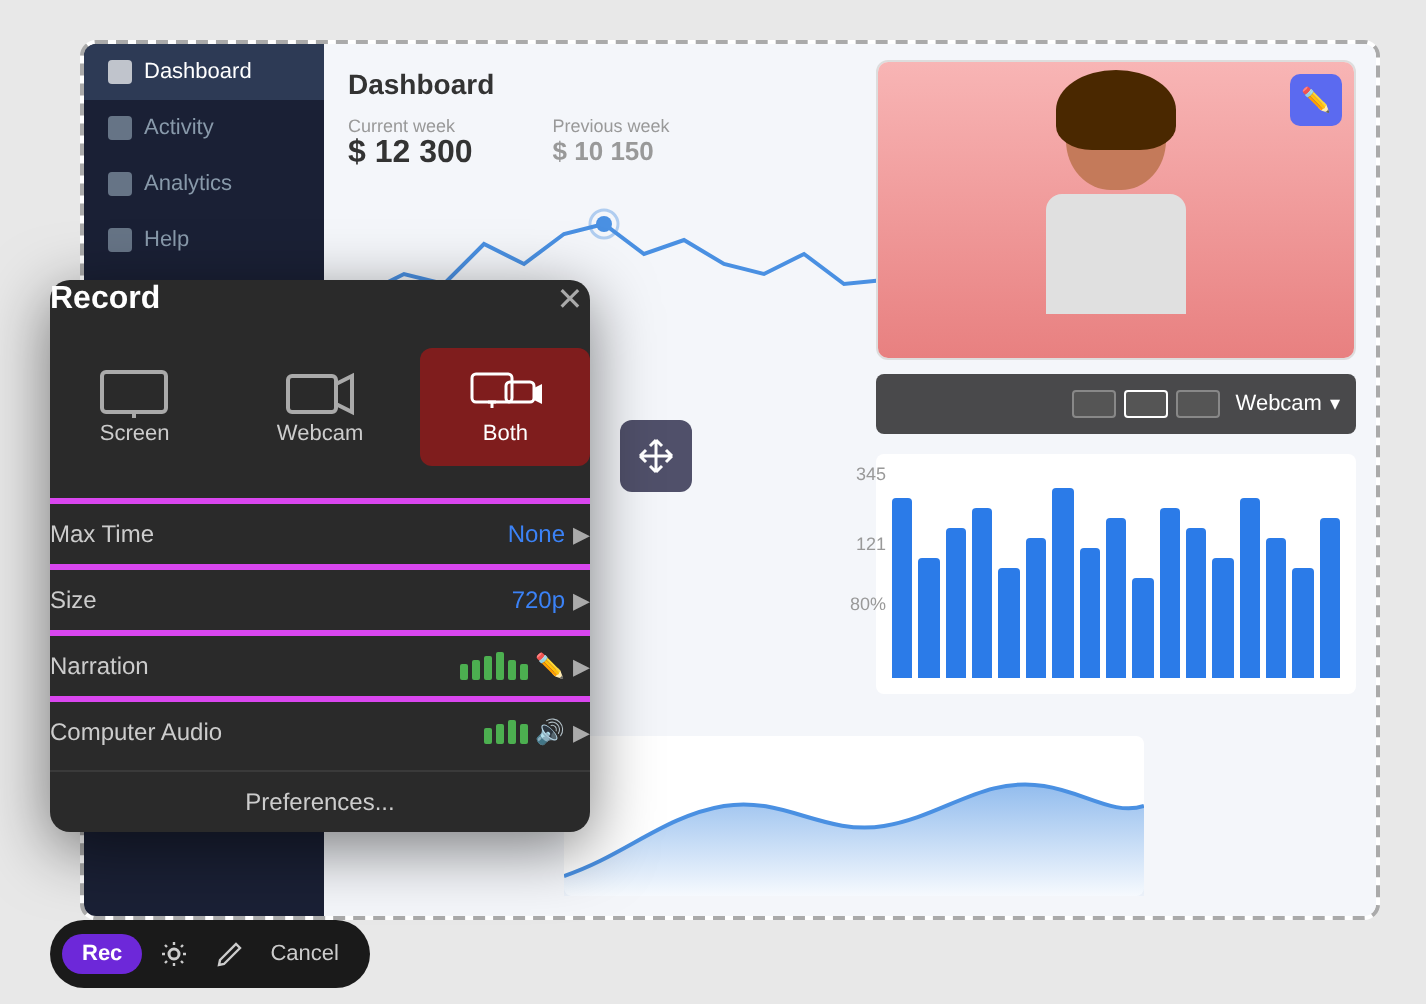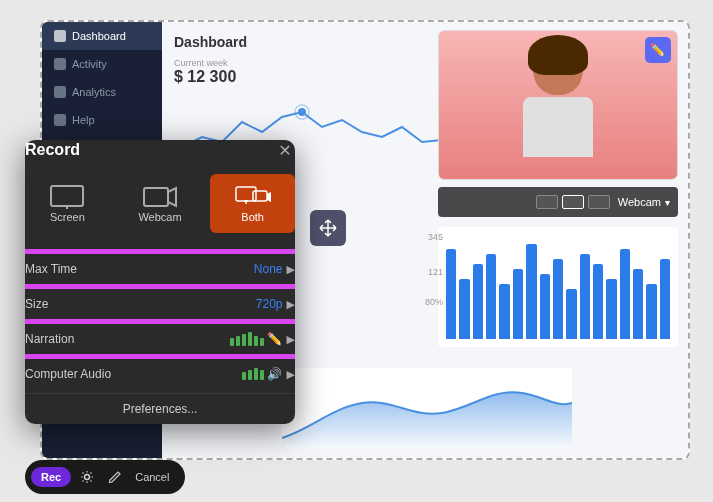--- a/index.html
+++ b/index.html
@@ -276,21 +276,21 @@
       flex-direction: column;
       align-items: center;
       gap: 1px;
       padding: 10px 6px;
       border-radius: 6px;
       cursor: pointer;
       background: transparent;
       border: none;
     }
     .mode-btn.active {
-      background: #c2410c;
+      background: #7f1d1d;
     }
     .mode-btn .mode-icon {
       width: 36px;
       height: 26px;
       display: flex;
       align-items: center;
       justify-content: center;
     }
     .mode-btn .mode-label {
       color: #ccc;
@@ -298,21 +298,21 @@
     }
     .mode-btn.active .mode-label {
       color: #fff;
     }
 
     
     .setting-row {
       display: flex;
       align-items: center;
       padding: 8px 0;
-      border-top: 5px solid #d946ef;
+      border-top: 3px solid #d946ef;
       justify-content: space-between;
     }
     .setting-label {
       color: #ccc;
       font-size: 12px;
       flex: 1;
     }
     .setting-value {
       color: #3b82f6;
       font-size: 12px;
@@ -439,20 +439,24 @@
       <span>Help</span>
     </div>
   </div>
 
   <div class="dash-content">
     <div class="dash-title">Dashboard</div>
     <div class="dash-stats">
       <div>
         <div class="stat-label">Current week</div>
         <div class="stat-value">$ 12 300</div>
+      </div>
+      <div>
+        <div class="stat-label">Previous week</div>
+        <div class="stat-value prev">$ 10 150</div>
       </div>
     </div>
 
     <svg width="300" height="90" style="position:absolute;left:0;top:60px;">
       <polyline points="0,70 20,65 40,55 60,60 80,40 100,50 120,35 140,30 160,45 180,38 200,50 220,55 240,45 260,60 280,58 300,55" fill="none" stroke="#4a90e2" stroke-width="2"></polyline>
       <circle cx="140" cy="30" r="4" fill="#4a90e2"></circle>
       <circle cx="140" cy="30" r="7" fill="none" stroke="#4a90e2" stroke-width="1.5" opacity="0.4"></circle>
     </svg>
 
     <div class="webcam-preview">

